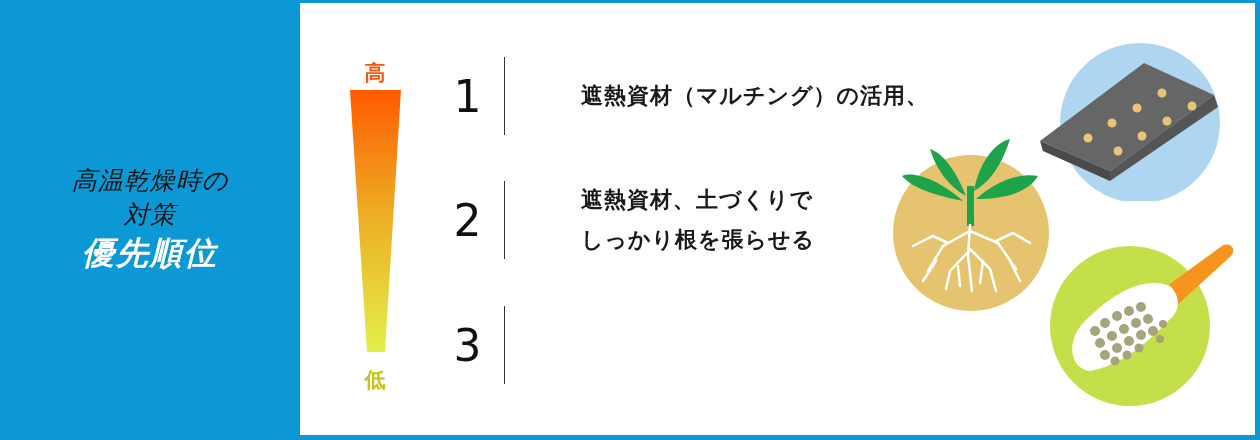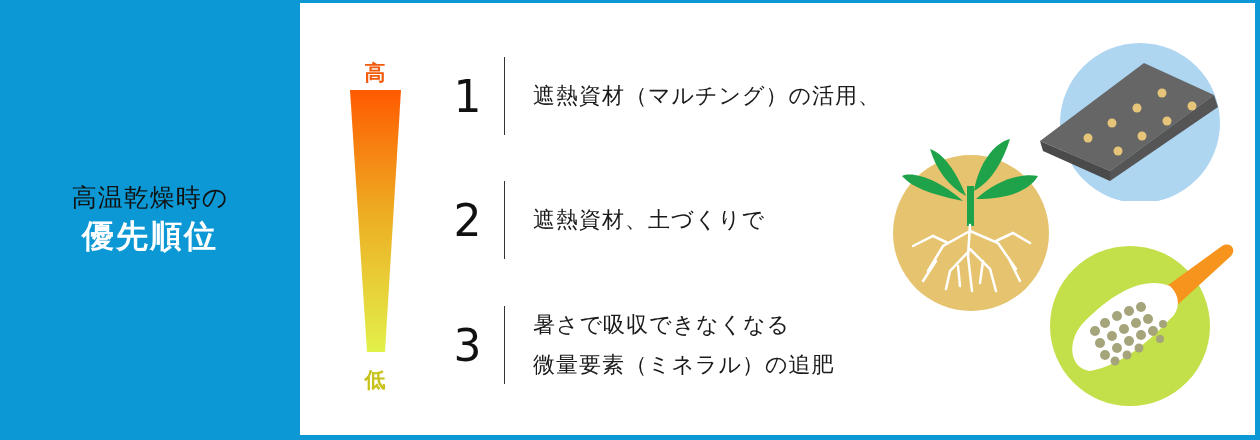--- a/index.html
+++ b/index.html
@@ -5,21 +5,21 @@
   html, body { margin: 0; padding: 0; }
   body {
     width: 1260px; height: 440px; overflow: hidden;
     background: #0b98d4;
     font-family: "DejaVu Sans", "Liberation Sans", sans-serif;
     position: relative;
   }
   .left-panel {
     position: absolute; left: 0; top: 0; width: 300px; height: 440px;
     background: #0b98d4;
-    display: flex; flex-direction: column; align-items: center; justify-content: center;
+    display: flex; flex-direction: column; align-items: center; justify-content: center; font-style: italic;
   }
   .left-title {
     color: #111; font-size: 25px; line-height: 34px; text-align: center;
     letter-spacing: 1px;
   }
   .left-sub {
     color: #fff; font-size: 32px; font-weight: bold; letter-spacing: 2px;
   }
   .main-panel {
     position: absolute; left: 300px; top: 3px; width: 955px; height: 432px;
@@ -33,32 +33,33 @@
   .wedge { position: absolute; left: 48px; top: 87px; }
   .item {
     position: absolute; left: 145px; height: 80px; display: flex; align-items: center;
   }
   .item-number {
     width: 45px; font-size: 44px; color: #111; text-align: center; font-weight: normal;
   }
   .item-divider {
     width: 1px; height: 78px; background: #333; margin-left: 14px; margin-right: 28px;
   }
-  .item-text { font-size: 22px; line-height: 40px; color: #1a1a1a; font-weight: normal; letter-spacing: 1px; }
+  .item-text { font-size: 22px; line-height: 40px; color: #1a1a1a; font-weight: bold; letter-spacing: 1px; margin-left: 48px; }
   .item-1 { top: 53px; }
   .item-2 { top: 177px; }
   .item-3 { top: 302px; }
   .illus { position: absolute; }
 </style>
 </head>
 <body>
 
 <div class="left-panel">
   <div class="left-title">
     <div>高温乾燥時の</div>
+    <div>対策</div>
   </div>
   <div class="left-sub">優先順位</div>
 </div>
 
 <div class="main-panel">
   <div class="scale-high">高</div>
   <svg class="wedge" width="56" height="272" viewBox="0 0 56 272">
     <defs>
       <linearGradient id="wg" x1="0" y1="0" x2="0" y2="1">
         <stop offset="0" stop-color="#ff5a00"></stop>
@@ -75,29 +76,26 @@
     <div class="item-divider"></div>
     <div class="item-text">
       <div>遮熱資材（マルチング）の活用、</div>
     </div>
   </div>
   <div class="item item-2">
     <div class="item-number">2</div>
     <div class="item-divider"></div>
     <div class="item-text">
       <div>遮熱資材、土づくりで</div>
+      <div>しっかり根を張らせる</div>
     </div>
   </div>
   <div class="item item-3">
     <div class="item-number">3</div>
     <div class="item-divider"></div>
-    <div class="item-text">
-      <div>暑さで吸収できなくなる</div>
-      <div>微量要素（ミネラル）の追肥</div>
-    </div>
   </div>
 
   <svg class="illus" style="left:740px; top:38px;" width="200" height="160" viewBox="0 0 200 160">
     <circle cx="100" cy="82" r="80" fill="#aed6f1"></circle>
     <polygon points="0,100 104,22 174,54 70,130" fill="#666"></polygon>
     <polygon points="0,100 70,130 70,140 3,110" fill="#4a4a4a"></polygon>
     <polygon points="70,130 174,54 178,66 70,140" fill="#555"></polygon>
     <g fill="#e6c57a">
       <circle cx="48" cy="97" r="4.5"></circle>
         <circle cx="78" cy="110" r="4.5"></circle>

